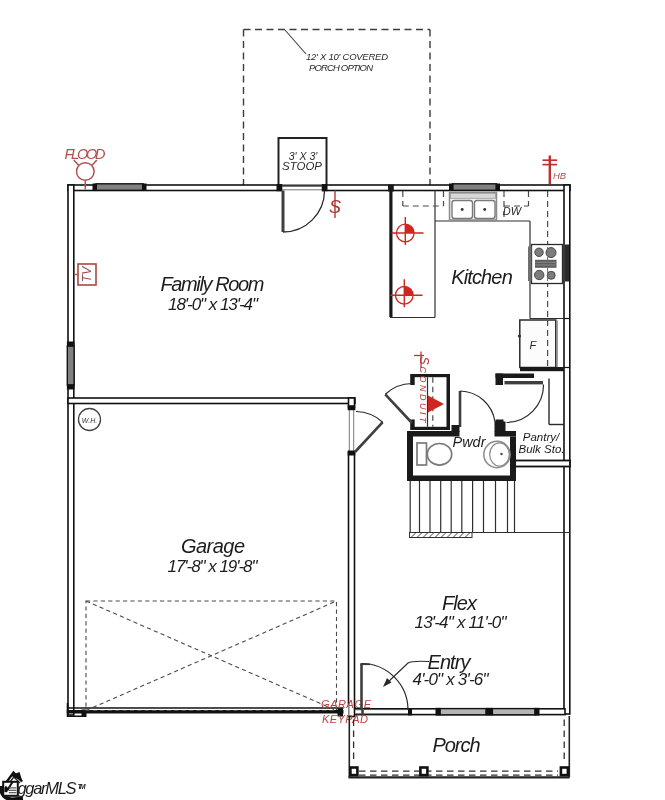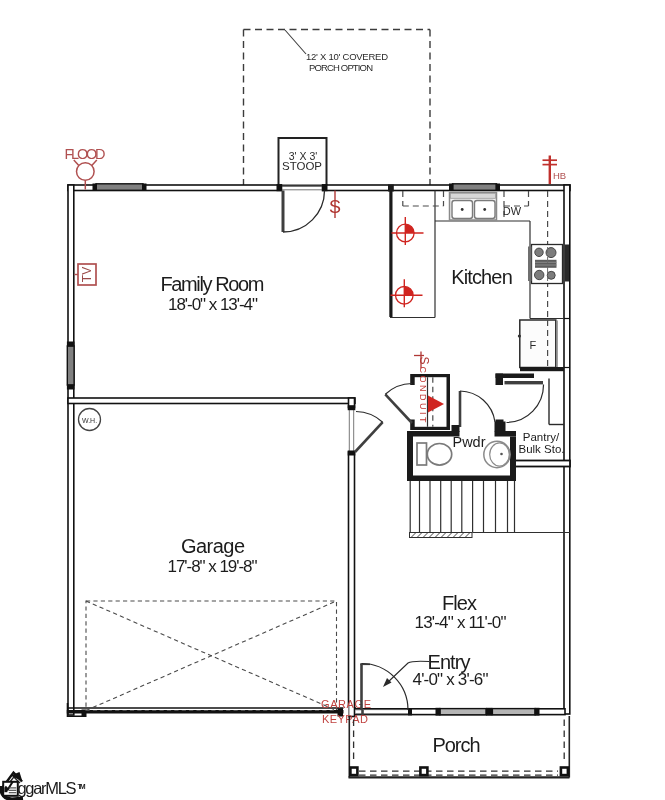--- a/index.html
+++ b/index.html
@@ -1,16 +1,16 @@
 <!DOCTYPE html>
 <html><head>
 <meta charset="utf-8">
 <style>
 html,body{margin:0;padding:0;background:#ffffff;}
-#plan{width:665px;height:800px;position:relative;font-family:"Liberation Sans",sans-serif;}
+#plan{width:665px;height:800px;position:relative;font-family:"Liberation Sans",sans-serif;font-style:italic;}
 text{font-family:"Liberation Sans",sans-serif;}
 .dim{fill:#1c1c1c;}
 .lbl{fill:#1c1c1c;font-size:20px;}
 .red{fill:#b24a48;}
 </style>
 </head>
 <body>
 <div id="plan">
 <svg width="665" height="800" viewBox="0 0 665 800">
 <rect x="0" y="0" width="665" height="800" fill="#ffffff"></rect>

